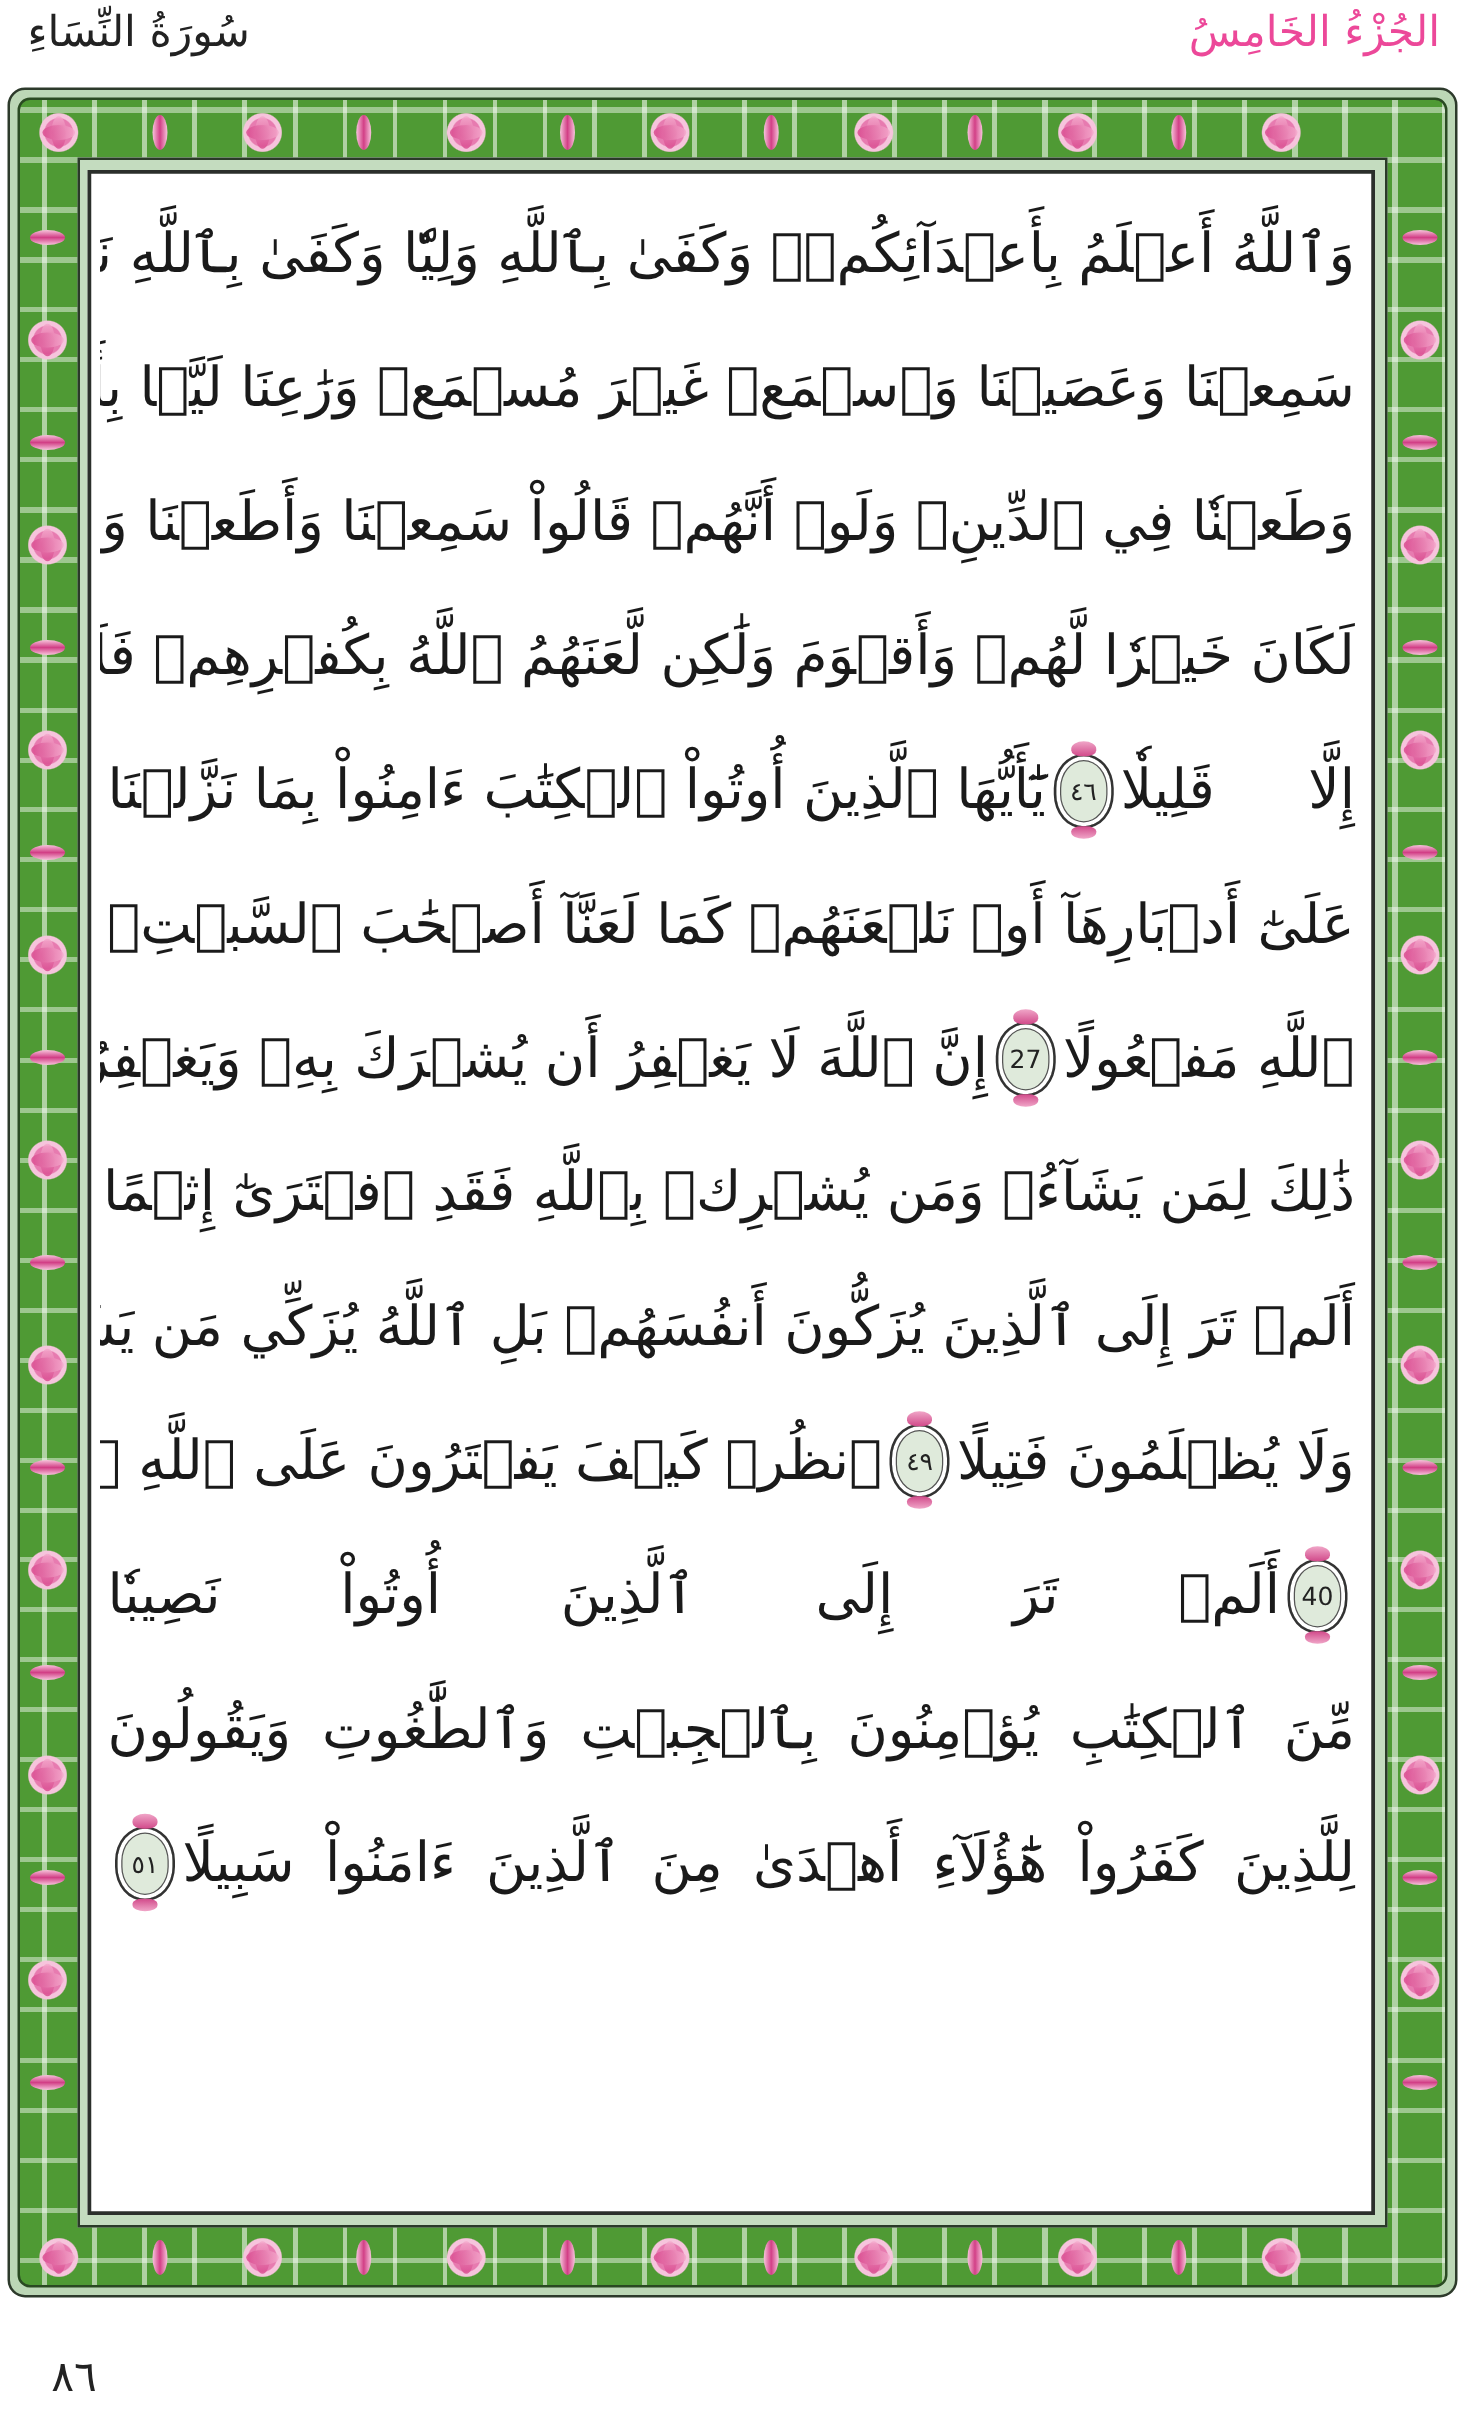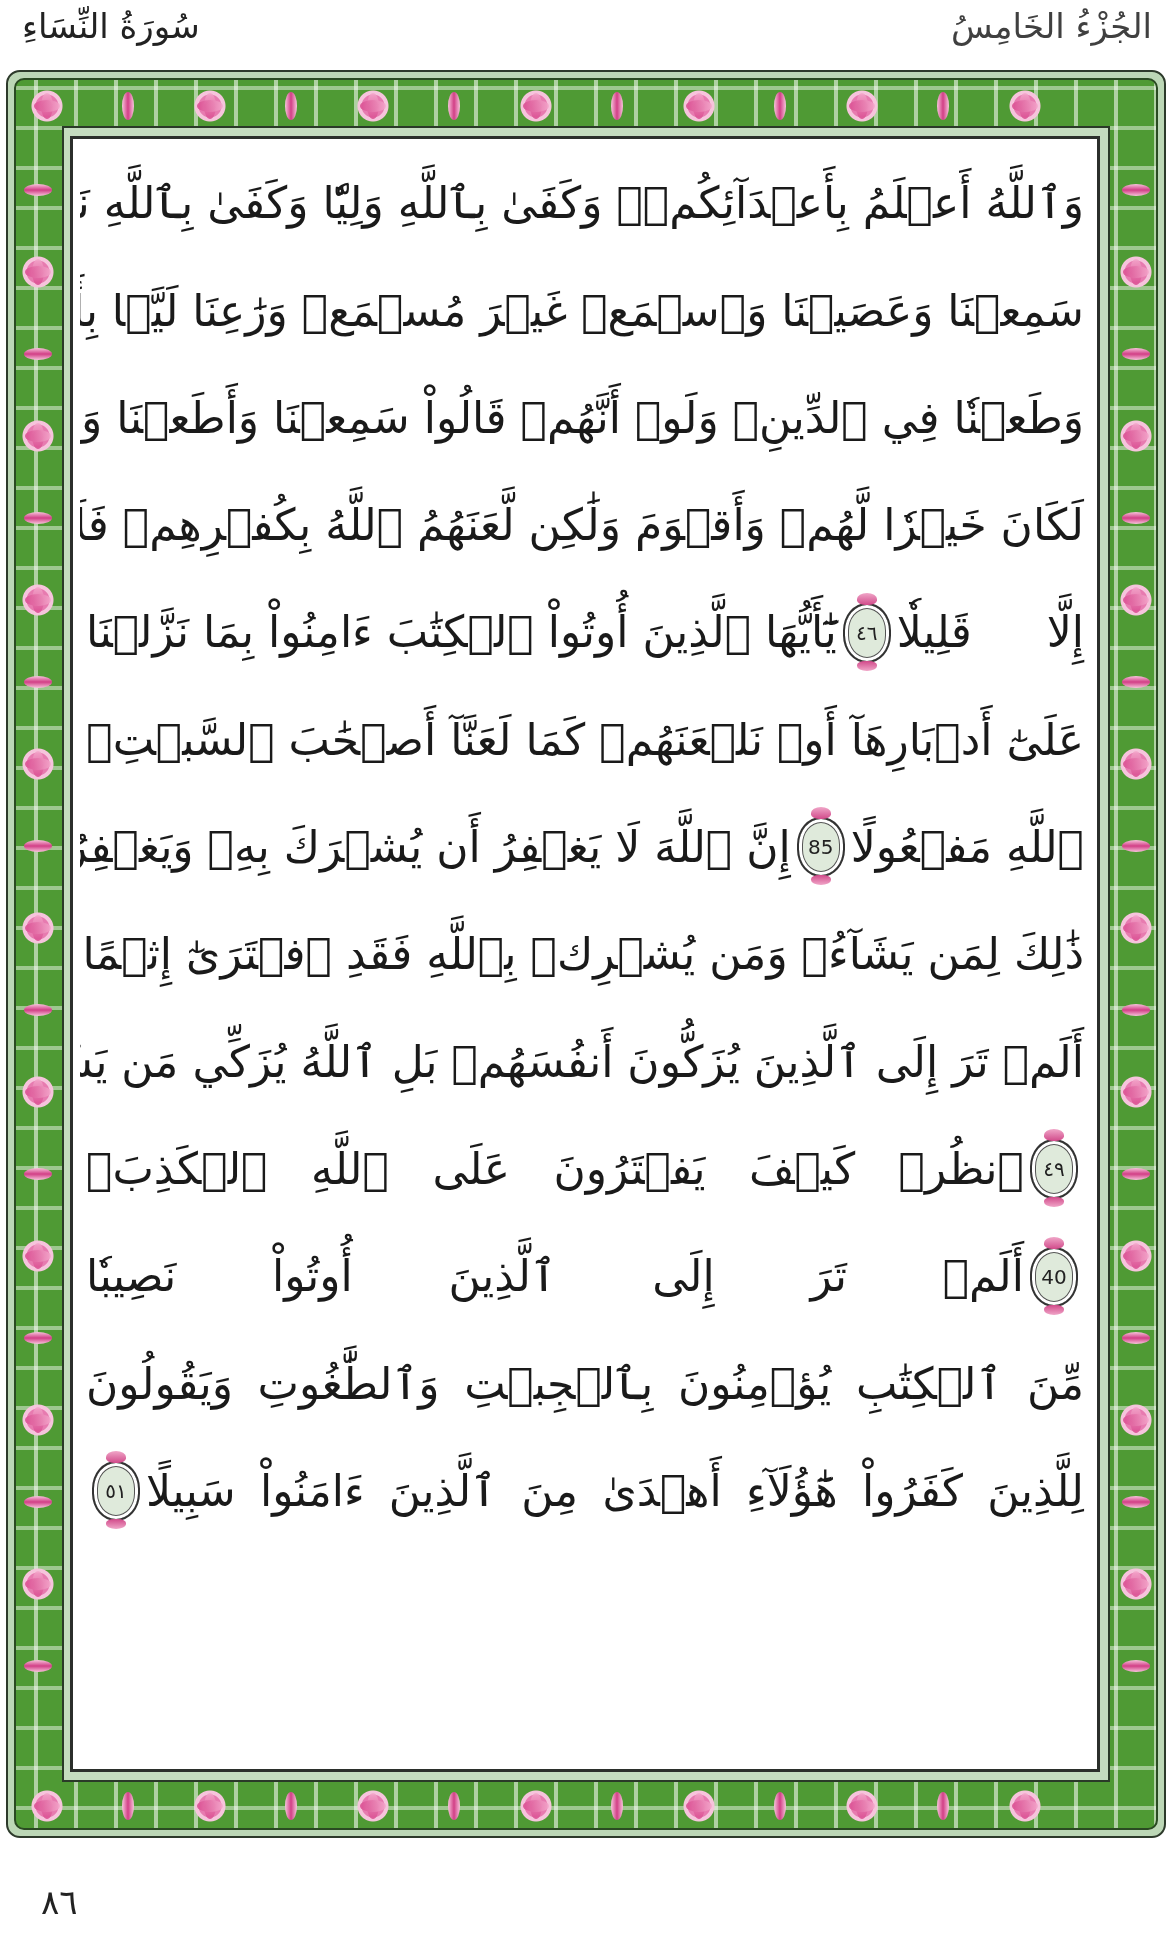--- a/index.html
+++ b/index.html
@@ -5,21 +5,21 @@
   html, body { margin:0; padding:0; }
   body {
     width:1174px; height:1937px; background:#ffffff; position:relative; overflow:hidden;
     font-family: "DejaVu Sans", sans-serif; color:#1a1a1a;
   }
   .header {
     position:absolute; top:0; left:0; width:1174px; height:66px;
   }
   .header .juz {
     position:absolute; right:22px; top:6px; font-size:34px; direction:rtl;
-    font-family:"DejaVu Sans", sans-serif; color:#404040;text-align:center;
+    font-family:"DejaVu Sans", sans-serif; color:#ec4899;text-align:center;
   }
   .header .surah {
     position:absolute; left:22px; top:6px; font-size:34px; direction:rtl;
     font-family:"DejaVu Sans", sans-serif; color:#222;
   }
   
   .frame {
     position:absolute; left:6px; top:70px; width:1160px; height:1768px;
     box-sizing:border-box;
     border:2px solid #2d3a2b;
@@ -193,30 +193,31 @@
     <div class="line">
       <span class="txt">إِلَّا قَلِيلٗا</span>
       <span class="ayah">٤٦</span>
       <span class="txt">يَٰٓأَيُّهَا ٱلَّذِينَ أُوتُواْ ٱلۡكِتَٰبَ ءَامِنُواْ بِمَا نَزَّلۡنَا</span>
     </div>
     <div class="line">
       <span class="txt">عَلَىٰٓ أَدۡبَارِهَآ أَوۡ نَلۡعَنَهُمۡ كَمَا لَعَنَّآ أَصۡحَٰبَ ٱلسَّبۡتِۚ وَكَانَ أَمۡرُ</span>
     </div>
     <div class="line">
       <span class="txt">ٱللَّهِ مَفۡعُولًا</span>
-      <span class="ayah">85</span>
+      <span class="ayah">27</span>
       <span class="txt">إِنَّ ٱللَّهَ لَا يَغۡفِرُ أَن يُشۡرَكَ بِهِۦ وَيَغۡفِرُ مَا دُونَ</span>
     </div>
     <div class="line">
       <span class="txt">ذَٰلِكَ لِمَن يَشَآءُۚ وَمَن يُشۡرِكۡ بِٱللَّهِ فَقَدِ ٱفۡتَرَىٰٓ إِثۡمًا عَظِيمًا</span>
     </div>
     <div class="line">
       <span class="txt">أَلَمۡ تَرَ إِلَى ٱلَّذِينَ يُزَكُّونَ أَنفُسَهُمۚ بَلِ ٱللَّهُ يُزَكِّي مَن يَشَآءُ</span>
     </div>
     <div class="line">
+      <span class="txt">وَلَا يُظۡلَمُونَ فَتِيلًا</span>
       <span class="ayah">٤٩</span>
       <span class="txt">ٱنظُرۡ كَيۡفَ يَفۡتَرُونَ عَلَى ٱللَّهِ ٱلۡكَذِبَۖ</span>
     </div>
     <div class="line">
       <span class="ayah">40</span>
       <span class="txt">أَلَمۡ تَرَ إِلَى ٱلَّذِينَ أُوتُواْ نَصِيبٗا</span>
     </div>
     <div class="line">
       <span class="txt">مِّنَ ٱلۡكِتَٰبِ يُؤۡمِنُونَ بِٱلۡجِبۡتِ وَٱلطَّٰغُوتِ وَيَقُولُونَ</span>
     </div>

